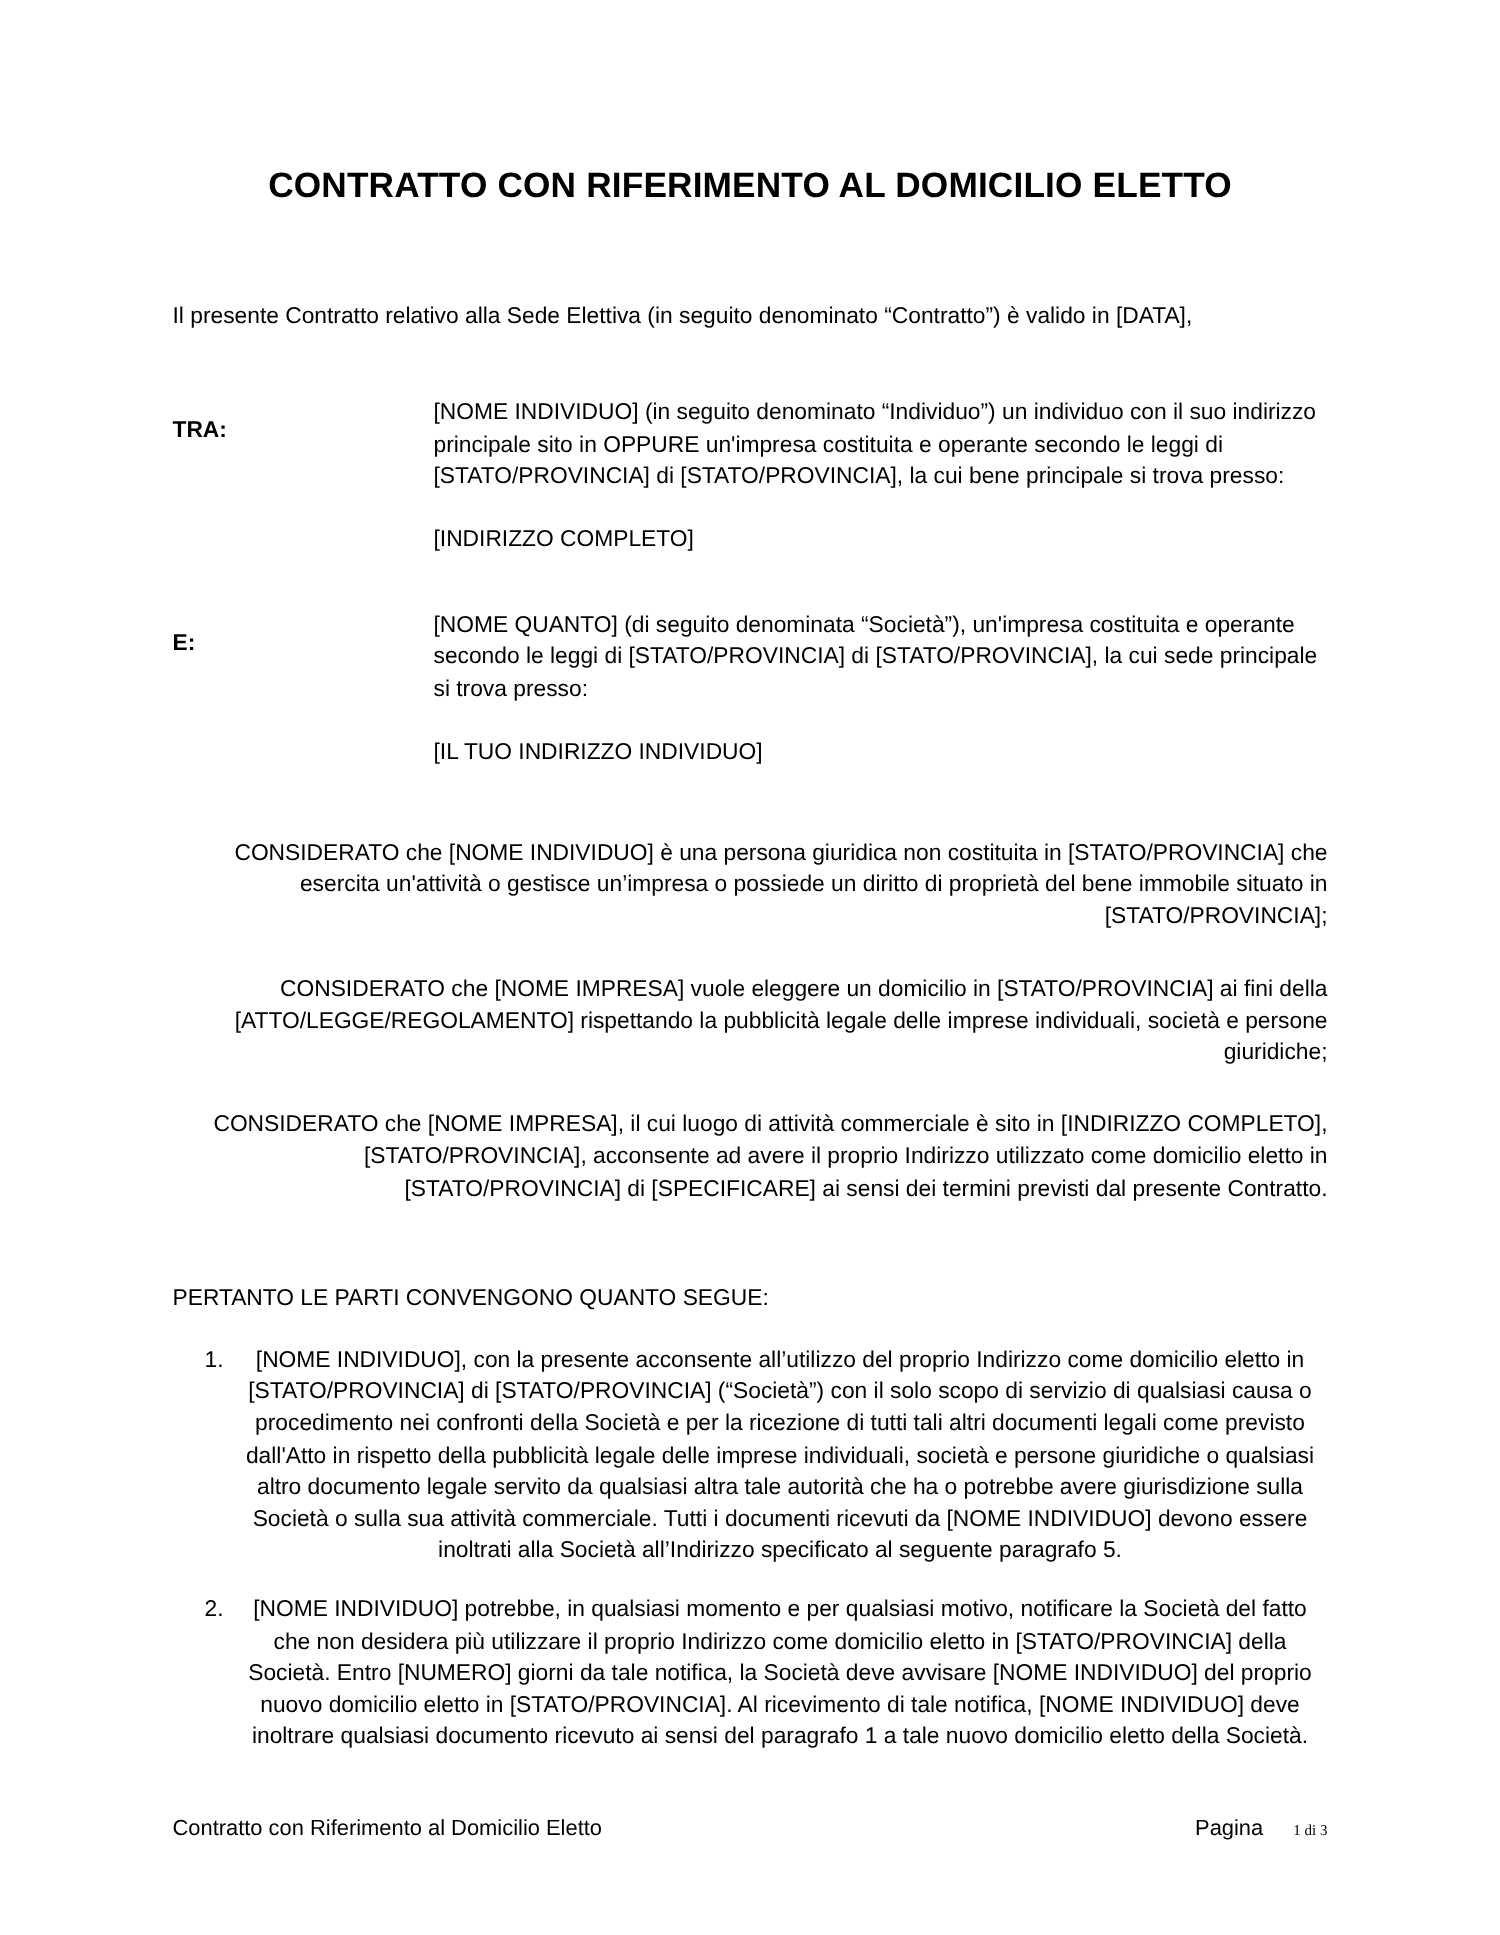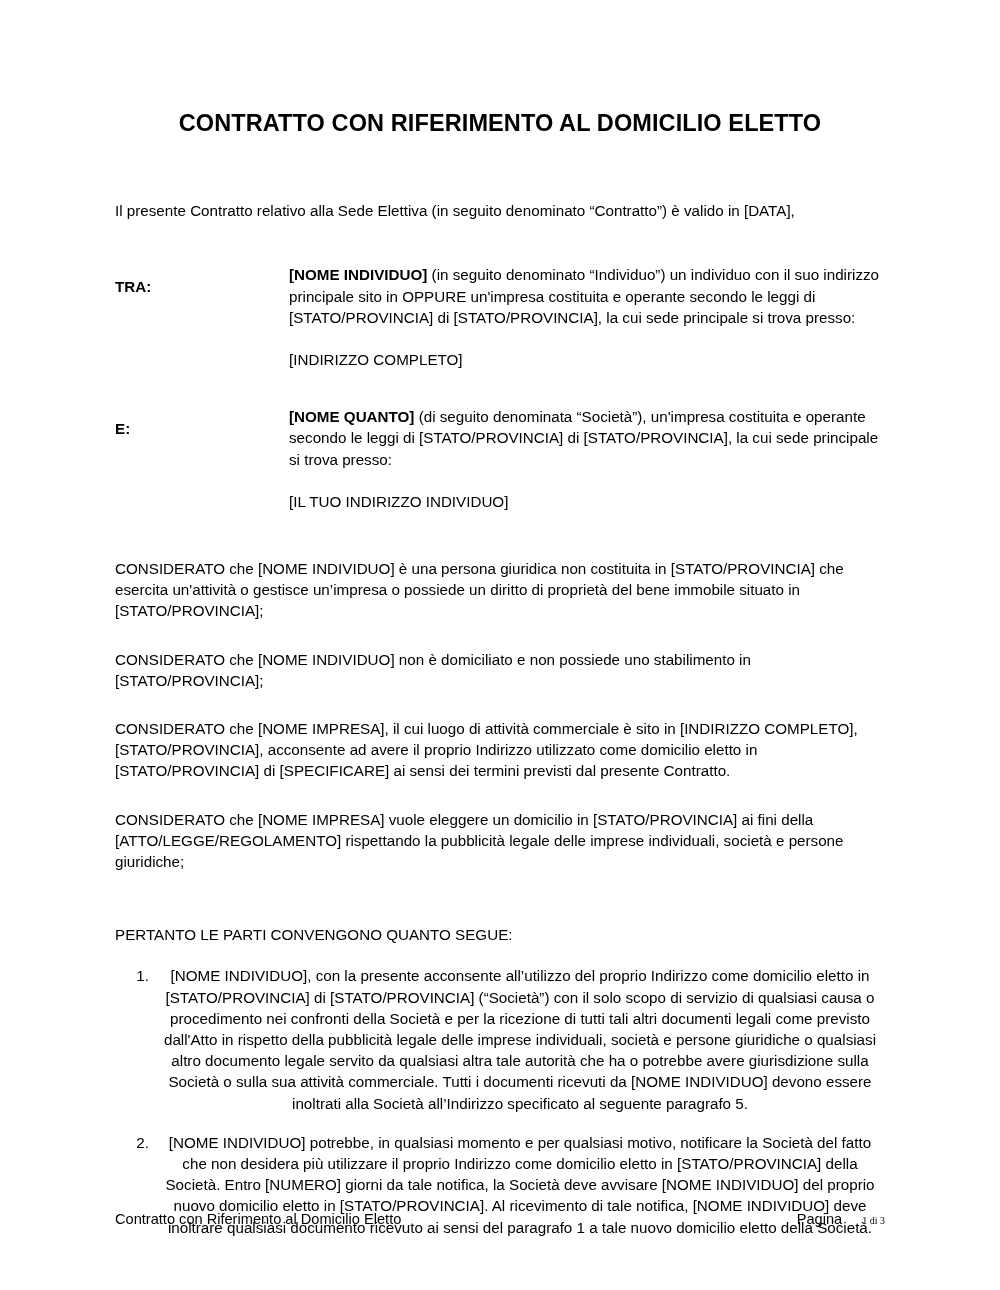--- a/index.html
+++ b/index.html
@@ -62,23 +62,23 @@
     margin-top: 12px;
   }
   .party-body {
     flex: 1 1 auto;
     font-size: 15.2px;
     line-height: 21.2px;
   }
   .party-body .addr {
     margin-top: 21px;
   }
-  .strong { font-weight: bold; }
+  .strong { font-weight: normal; }
   .hl-oppure { color: #000000; }
-  .recital { margin-top: 27px; }
+  .recital { margin-top: 27px; text-align: right; }
   .recital.first { margin-top: 46px; }
   .pertanto { margin-top: 52px; }
   ol.clauses {
     margin: 20px 0 0 0;
     padding: 0;
     list-style: none;
     counter-reset: clause;
     text-align: center;
   }
   ol.clauses > li {
@@ -122,37 +122,36 @@
 
   <div class="content">
 
     <h1 class="doc-title">CONTRATTO CON RIFERIMENTO AL DOMICILIO ELETTO</h1>
 
     <p class="intro">Il presente Contratto relativo alla Sede Elettiva (in seguito denominato “Contratto”) è valido in [DATA],</p>
 
     <div class="party-block party-tra">
       <div class="party-label">TRA:</div>
       <div class="party-body">
-        <p><span class="strong">[NOME INDIVIDUO]</span><span> (in seguito denominato “Individuo”) un individuo con il suo indirizzo principale sito in </span><span class="hl-oppure">OPPURE</span><span> un'impresa costituita e operante secondo le leggi di [STATO/PROVINCIA] di [STATO/PROVINCIA], la cui sede principale si trova presso:</span></p>
+        <p><span class="strong">[NOME INDIVIDUO]</span><span> (in seguito denominato “Individuo”) un individuo con il suo indirizzo principale sito in </span><span class="hl-oppure">OPPURE</span><span> un'impresa costituita e operante secondo le leggi di [STATO/PROVINCIA] di [STATO/PROVINCIA], la cui bene principale si trova presso:</span></p>
         <p class="addr">[INDIRIZZO COMPLETO]</p>
       </div>
     </div>
 
     <div class="party-block party-e">
       <div class="party-label">E:</div>
       <div class="party-body">
         <p><span class="strong">[NOME QUANTO]</span><span> (di seguito denominata “Società”), un'impresa costituita e operante secondo le leggi di [STATO/PROVINCIA] di [STATO/PROVINCIA], la cui sede principale si trova presso:</span></p>
         <p class="addr">[IL TUO INDIRIZZO INDIVIDUO]</p>
       </div>
     </div>
 
     <p class="recital first">CONSIDERATO che [NOME INDIVIDUO] è una persona giuridica non costituita in [STATO/PROVINCIA] che esercita un'attività o gestisce un’impresa o possiede un diritto di proprietà del bene immobile situato in [STATO/PROVINCIA];</p>
-    <p class="recital">CONSIDERATO che [NOME INDIVIDUO] non è domiciliato e non possiede uno stabilimento in [STATO/PROVINCIA];</p>
+    <p class="recital">CONSIDERATO che [NOME IMPRESA] vuole eleggere un domicilio in [STATO/PROVINCIA] ai fini della [ATTO/LEGGE/REGOLAMENTO] rispettando la pubblicità legale delle imprese individuali, società e persone giuridiche;</p>
     <p class="recital">CONSIDERATO che [NOME IMPRESA], il cui luogo di attività commerciale è sito in [INDIRIZZO COMPLETO], [STATO/PROVINCIA], acconsente ad avere il proprio Indirizzo utilizzato come domicilio eletto in [STATO/PROVINCIA] di [SPECIFICARE] ai sensi dei termini previsti dal presente Contratto.</p>
-    <p class="recital">CONSIDERATO che [NOME IMPRESA] vuole eleggere un domicilio in [STATO/PROVINCIA] ai fini della [ATTO/LEGGE/REGOLAMENTO] rispettando la pubblicità legale delle imprese individuali, società e persone giuridiche;</p>
 
     <p class="pertanto">PERTANTO LE PARTI CONVENGONO QUANTO SEGUE:</p>
 
     <ol class="clauses">
       <li>[NOME INDIVIDUO], con la presente acconsente all’utilizzo del proprio Indirizzo come domicilio eletto in [STATO/PROVINCIA] di [STATO/PROVINCIA] (“Società”) con il solo scopo di servizio di qualsiasi causa o procedimento nei confronti della Società e per la ricezione di tutti tali altri documenti legali come previsto dall'Atto in rispetto della pubblicità legale delle imprese individuali, società e persone giuridiche o qualsiasi altro documento legale servito da qualsiasi altra tale autorità che ha o potrebbe avere giurisdizione sulla Società o sulla sua attività commerciale. Tutti i documenti ricevuti da [NOME INDIVIDUO] devono essere inoltrati alla Società all’Indirizzo specificato al seguente paragrafo 5.</li>
       <li>[NOME INDIVIDUO] potrebbe, in qualsiasi momento e per qualsiasi motivo, notificare la Società del fatto che non desidera più utilizzare il proprio Indirizzo come domicilio eletto in [STATO/PROVINCIA] della Società. Entro [NUMERO] giorni da tale notifica, la Società deve avvisare [NOME INDIVIDUO] del proprio nuovo domicilio eletto in [STATO/PROVINCIA]. Al ricevimento di tale notifica, [NOME INDIVIDUO] deve inoltrare qualsiasi documento ricevuto ai sensi del paragrafo 1 a tale nuovo domicilio eletto della Società.</li>
     </ol>
 
   </div>
 

